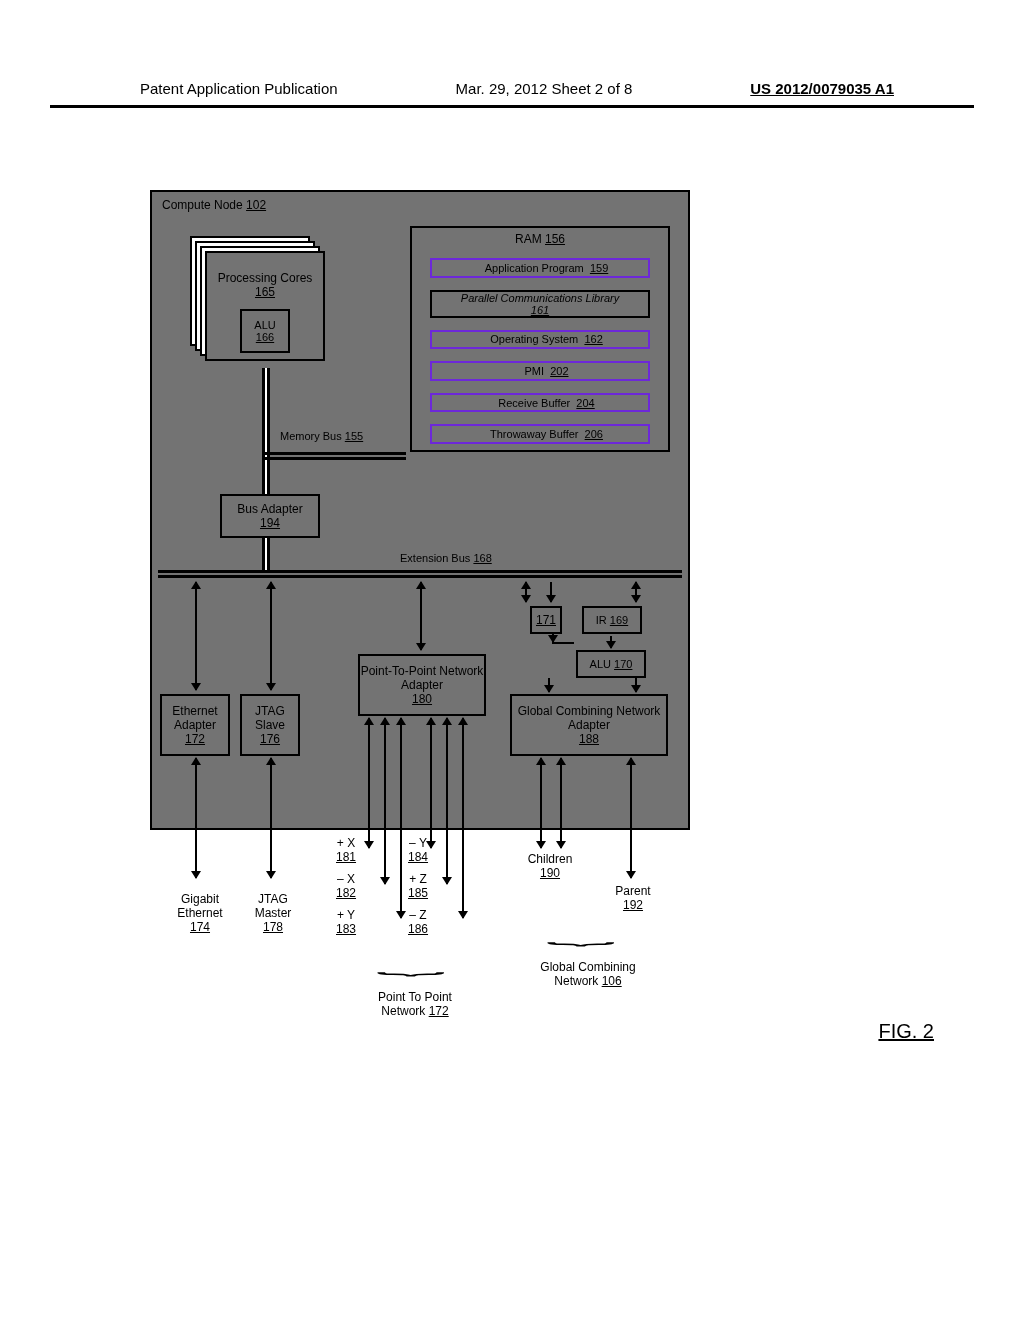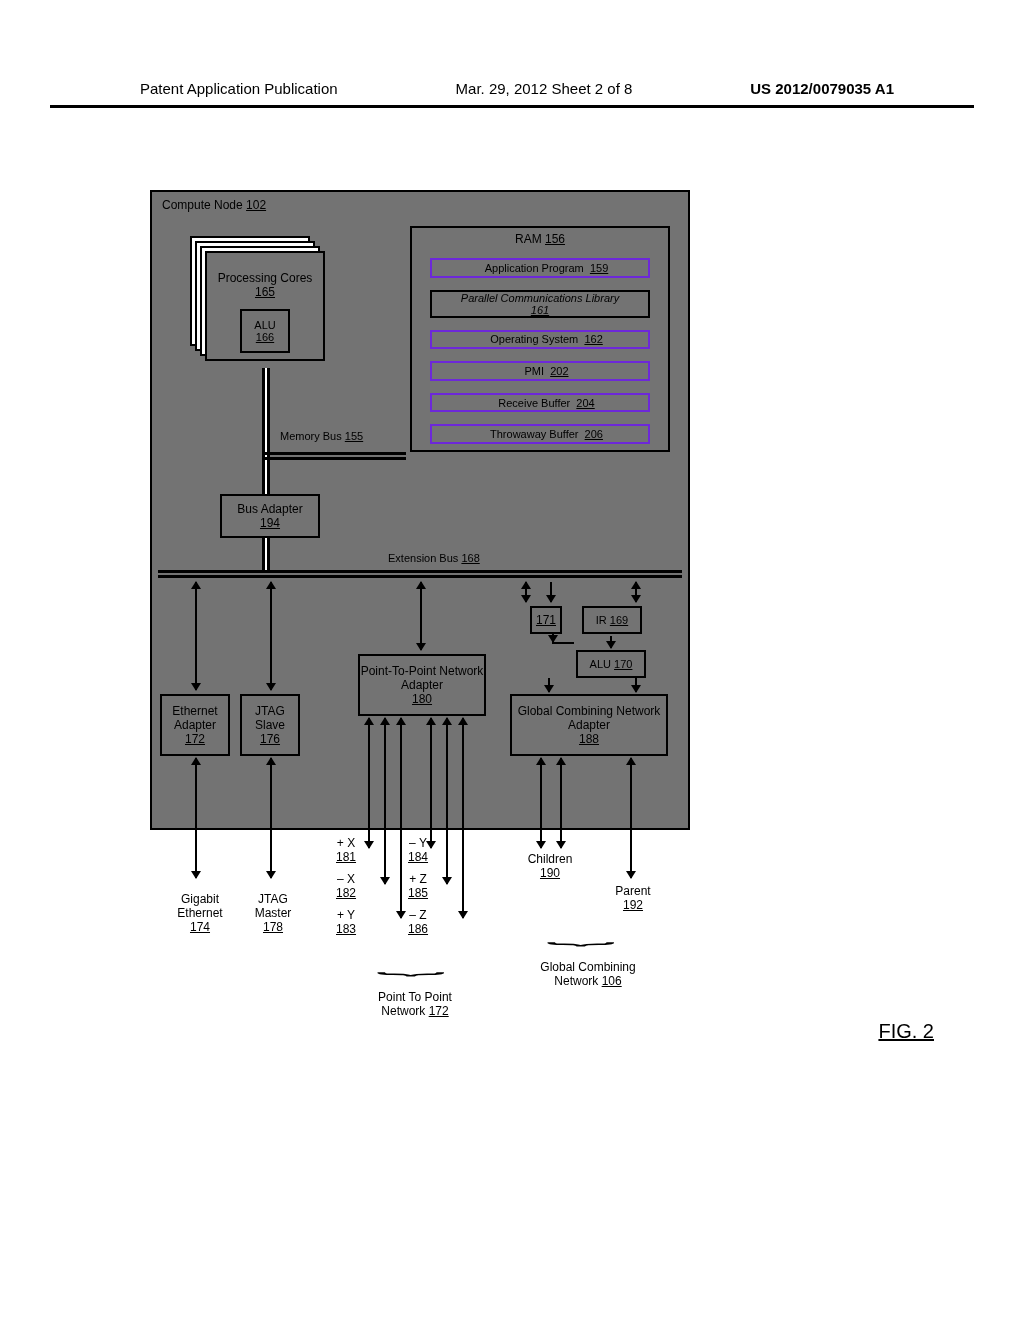--- a/index.html
+++ b/index.html
@@ -13,21 +13,21 @@
   .page-header {
     display: flex;
     justify-content: space-between;
     padding: 80px 80px 8px 90px;
     font-size: 15px;
     border-bottom: 3px solid #000;
     margin: 0 50px;
   }
   .page-header .left { font-weight: normal; }
   .page-header .center { font-weight: normal; }
-  .page-header .right { font-weight: bold; }
+  .page-header .right { font-weight: bold; text-decoration: underline; }
   .diagram {
     position: absolute;
     top: 190px;
     left: 150px;
     width: 560px;
     height: 920px;
   }
   .box {
     position: absolute;
     border: 2px solid #000;
@@ -105,21 +105,21 @@
   .mem-bus-label {
     position: absolute;
     left: 130px; top: 240px;
     font-size: 11px;
   }
   .bus-adapter {
     left: 70px; top: 304px; width: 100px; height: 44px;
   }
   .ext-bus-label {
     position: absolute;
-    left: 214px; top: 362px;
+    left: 226px; top: 362px;
     font-size: 11px;
     padding-left: 24px;
   }
   .ext-bus-line {
     position: absolute;
     left: 8px; top: 380px; width: 524px; height: 8px;
     border-top: 3px solid #000;
     border-bottom: 3px solid #000;
   }
   .mem-bus-line {

